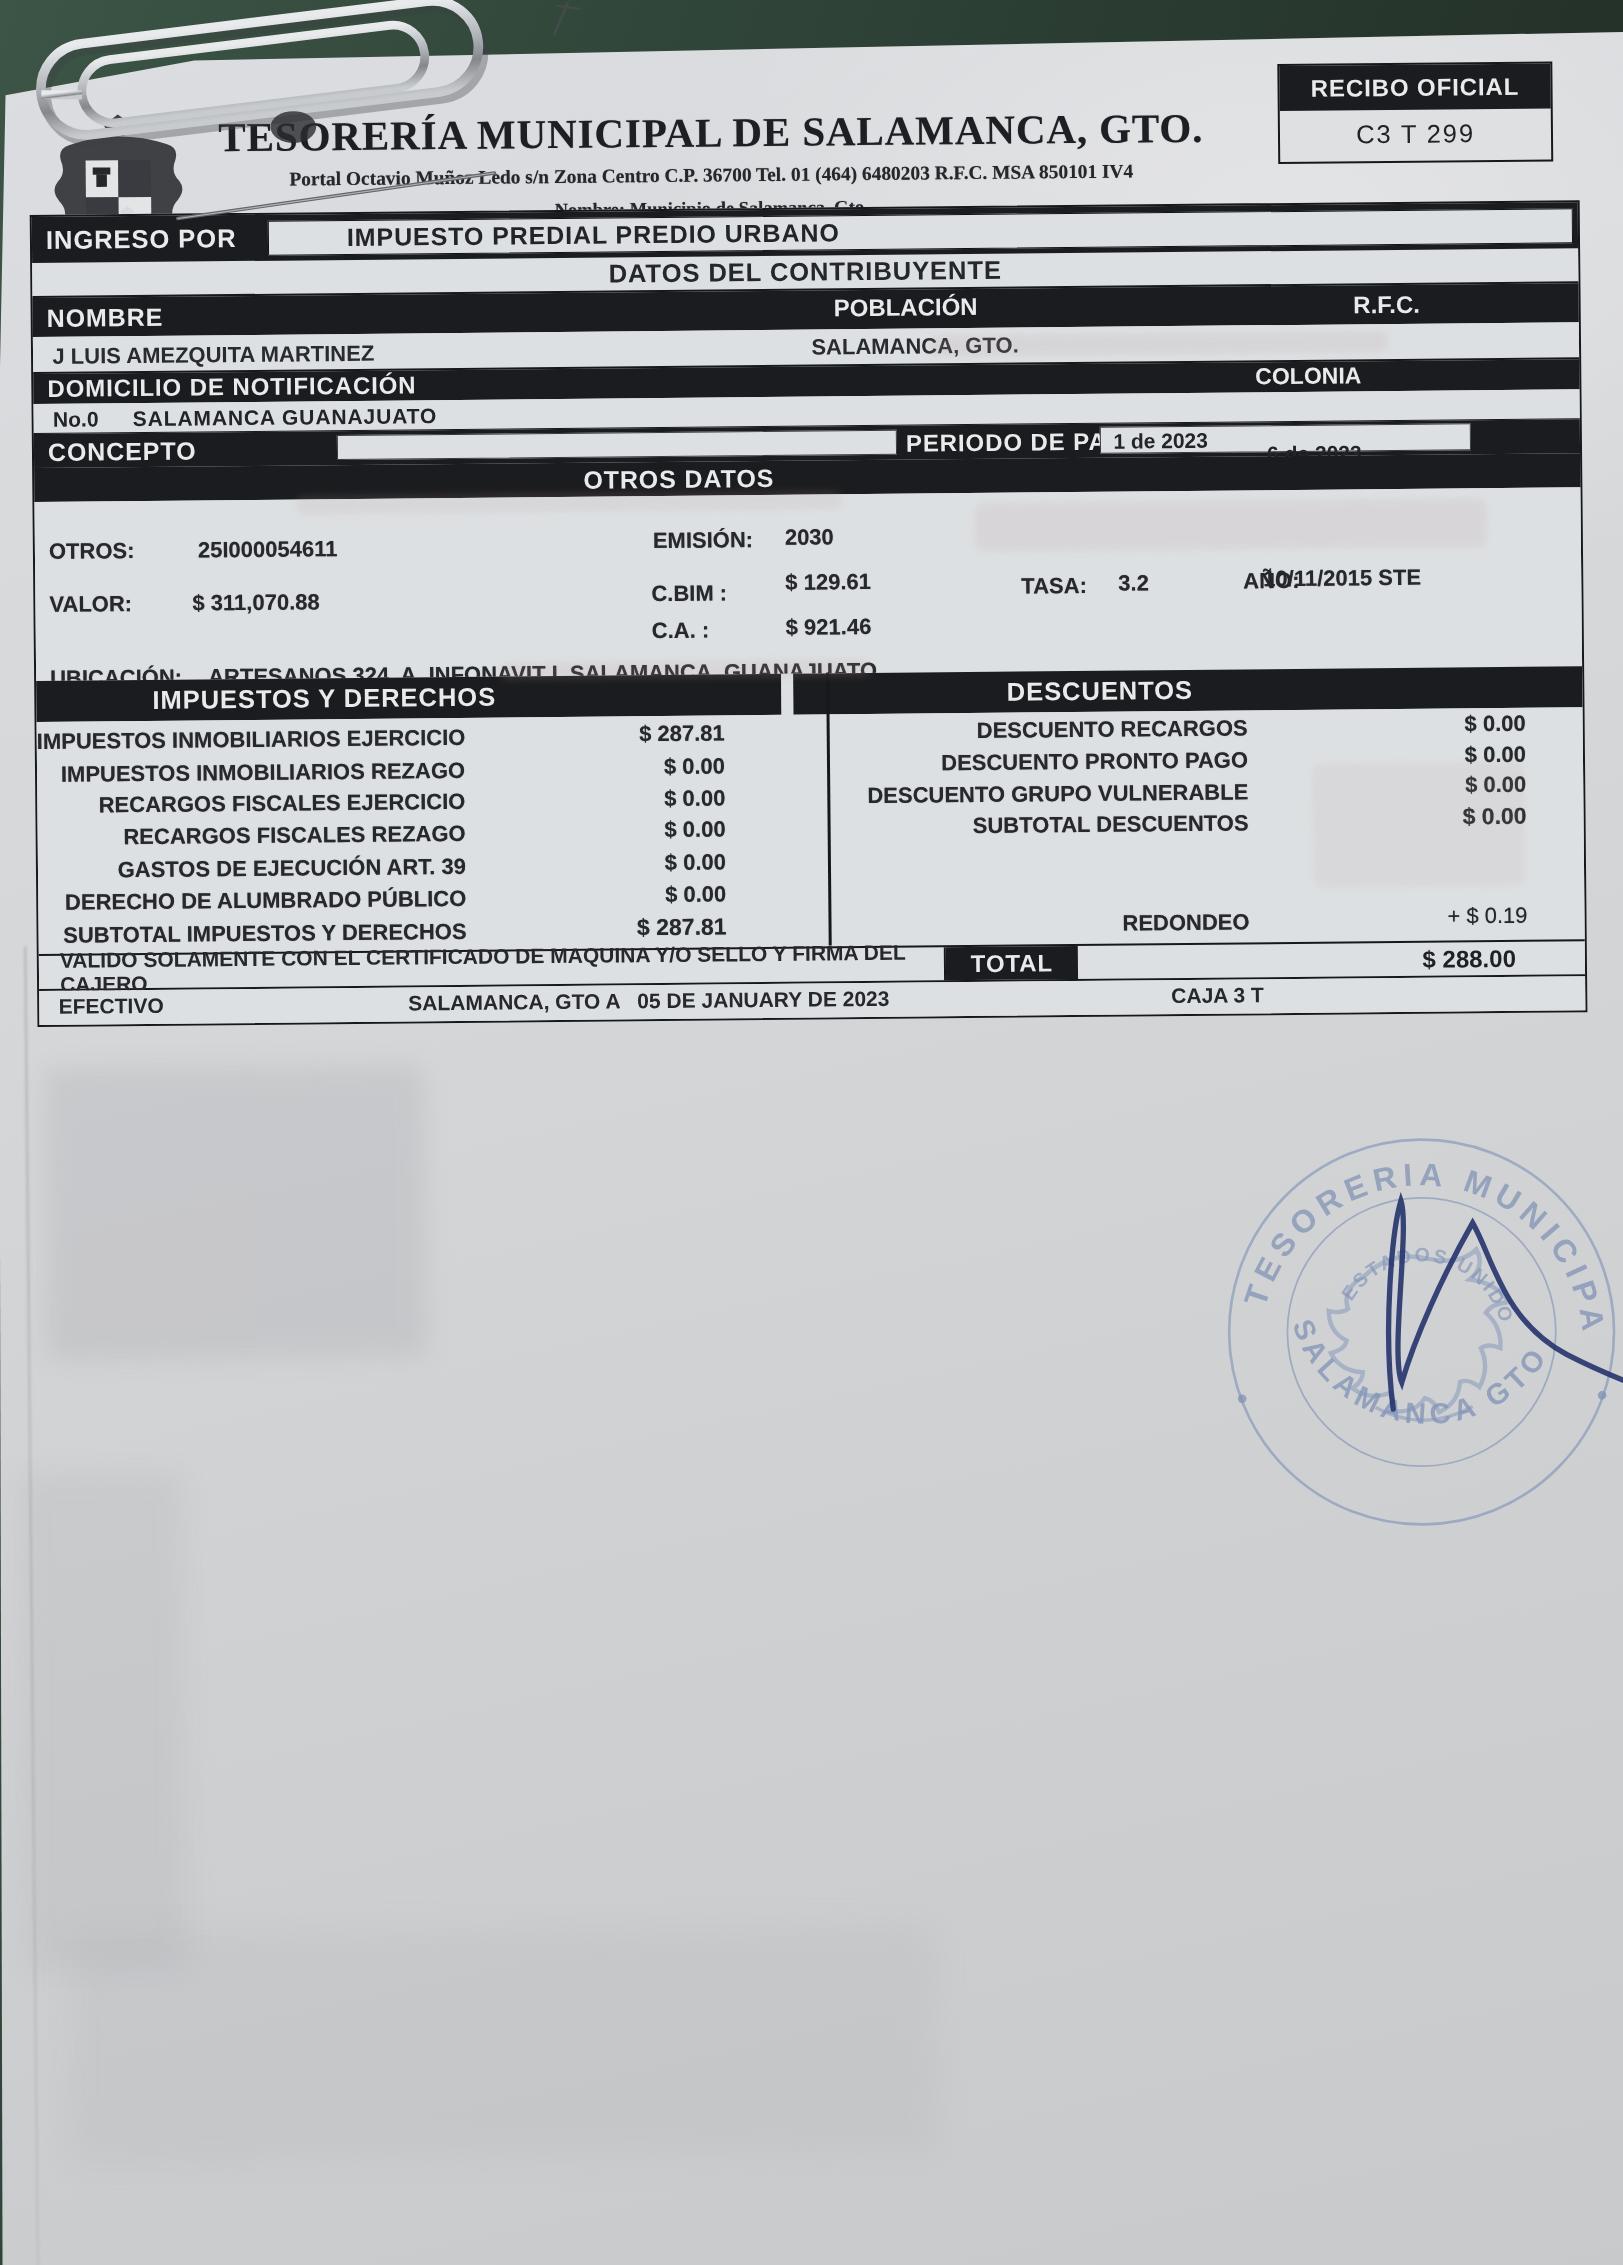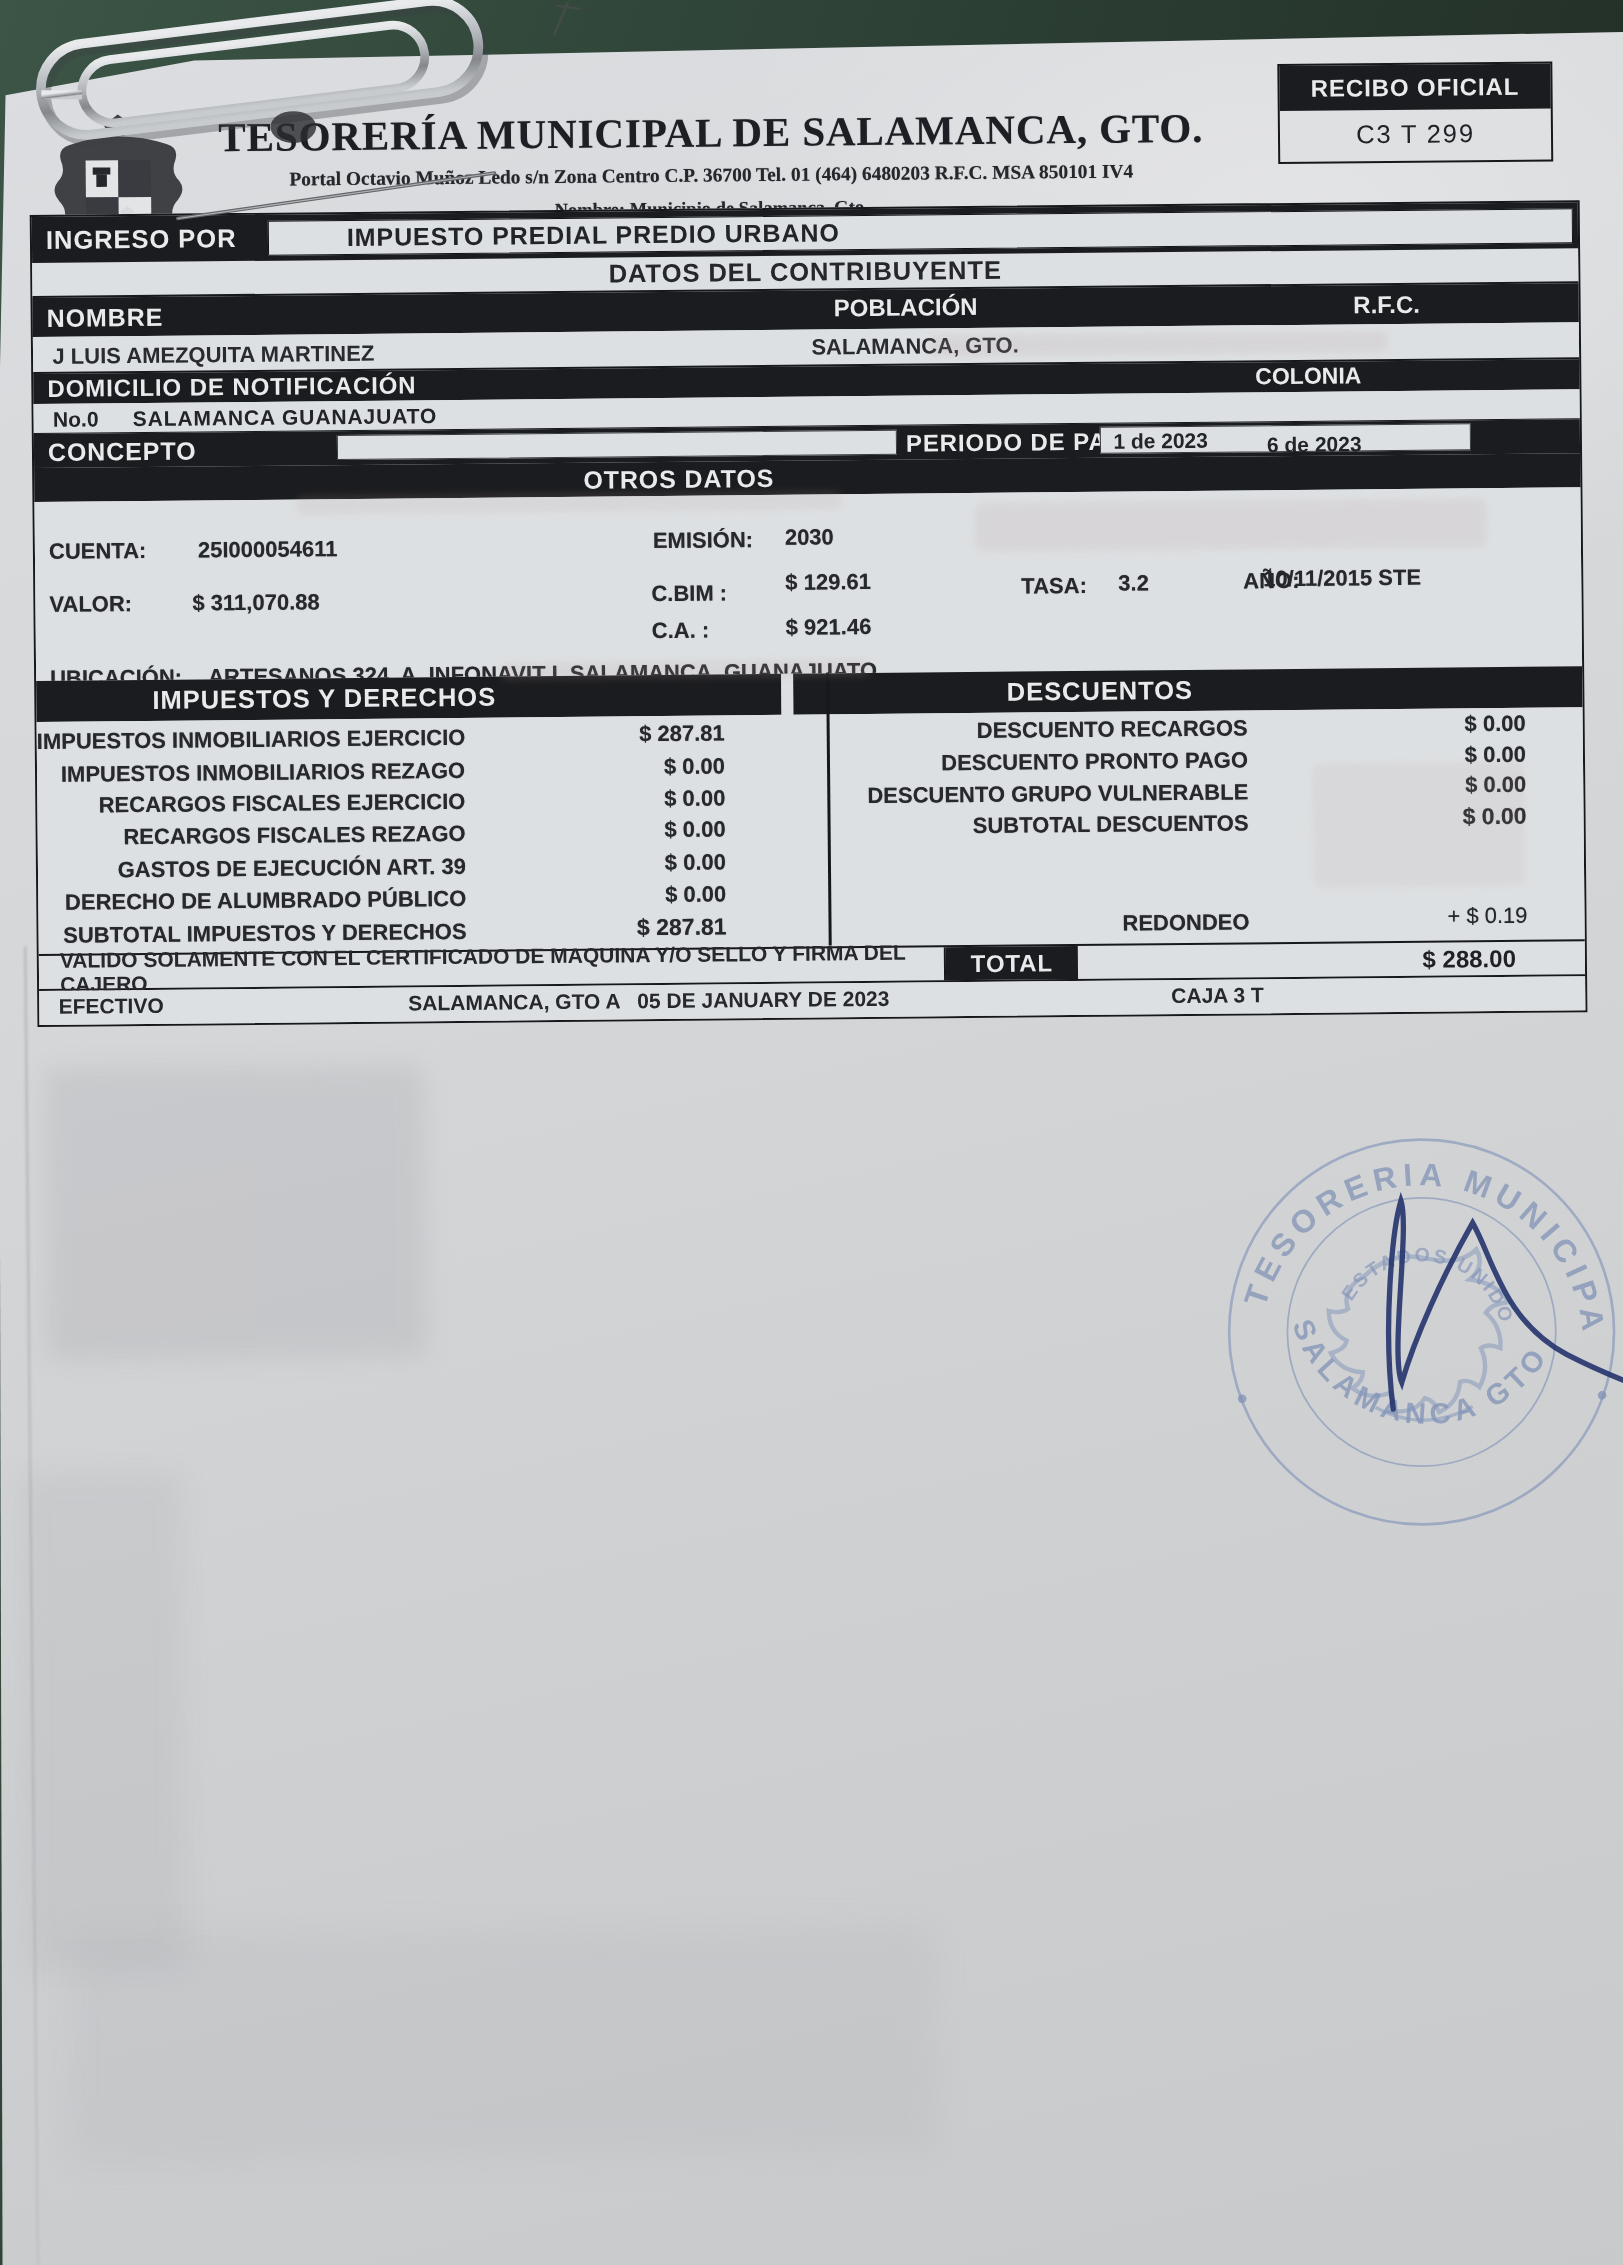--- a/index.html
+++ b/index.html
@@ -51,21 +51,21 @@
   .r-no{height:30px;background:#dde0e2;border-bottom:1.8px solid #17181b;}
   .r-no .no{position:absolute;left:19.4px;top:3.5px;font-size:21px;font-weight:bold;}
   .r-no .dir{position:absolute;left:99px;top:3.5px;font-size:21px;font-weight:bold;letter-spacing:0.9px;}
   .r-concepto{height:34px;}
   .r-concepto .k{position:absolute;left:14px;top:3.5px;font-size:25px;letter-spacing:0.9px;}
   .r-concepto .inbox{position:absolute;left:303px;top:3.5px;width:560px;height:25.6px;background:#dde0e2;border:0.9px solid #3a3b40;}
   .r-concepto .per{position:absolute;left:872px;top:3.5px;font-size:24px;letter-spacing:0.9px;}
   .r-concepto .dates{position:absolute;left:1066px;top:2.6px;width:371px;height:27px;background:#dde0e2;border:0.9px solid #3a3b40;
                      color:#232429;font-weight:bold;font-size:21px;}
   .r-concepto .dates .d1{position:absolute;left:12.4px;top:2.6px;}
-  .r-concepto .dates .d2{position:absolute;left:166px;top:7px;}
+  .r-concepto .dates .d2{position:absolute;left:166px;top:16px;}
   .r-otros{height:34px;}
   .r-otros span{position:absolute;left:512px;top:2.6px;width:265px;text-align:center;font-size:25px;letter-spacing:0.9px;}
   .r-fields{height:179px;background:#dde0e2;font-weight:bold;color:#27282d;font-size:22px;}
   .r-fields span{position:absolute;white-space:nowrap;}
   .r-sections{height:41px;background:#dde0e2;display:flex;}
   .r-sections .sec-l{width:745px;background:#1b1c1f;color:#e9eaec;font-size:25.6px;font-weight:bold;
                      display:flex;align-items:center;padding-left:116px;letter-spacing:0.9px;}
   .r-sections .gap{width:12.4px;background:#dde0e2;}
   .r-sections .sec-r{flex:1;background:#1b1c1f;color:#e9eaec;font-size:25.6px;font-weight:bold;
                      display:flex;align-items:center;padding-left:213px;letter-spacing:0.9px;}
@@ -166,21 +166,21 @@
           <span class="d1">1 de 2023</span>
           <span class="d2">6 de 2023</span>
         </div>
       </div>
 
       <div class="row band r-otros">
         <span>OTROS DATOS</span>
       </div>
 
       <div class="row r-fields soft">
-        <span style="left:14px;top:37px;">CUENTA:</span>
+        <span style="left:14px;top:37px;">OTROS:</span>
         <span style="left:163px;top:37px;">25I000054611</span>
         <span style="left:618px;top:32px;">EMISIÓN:</span>
         <span style="left:750px;top:30px;">2030</span>
         <span style="left:14px;top:90px;">VALOR:</span>
         <span style="left:157px;top:90px;">$ 311,070.88</span>
         <span style="left:616px;top:85px;">C.BIM   :</span>
         <span style="left:750px;top:75px;">$ 129.61</span>
         <span style="left:986px;top:81px;">TASA:</span>
         <span style="left:1083px;top:79px;">3.2</span>
         <span style="left:1163px;top:78px;margin-left:45px;">AÑO:</span>

